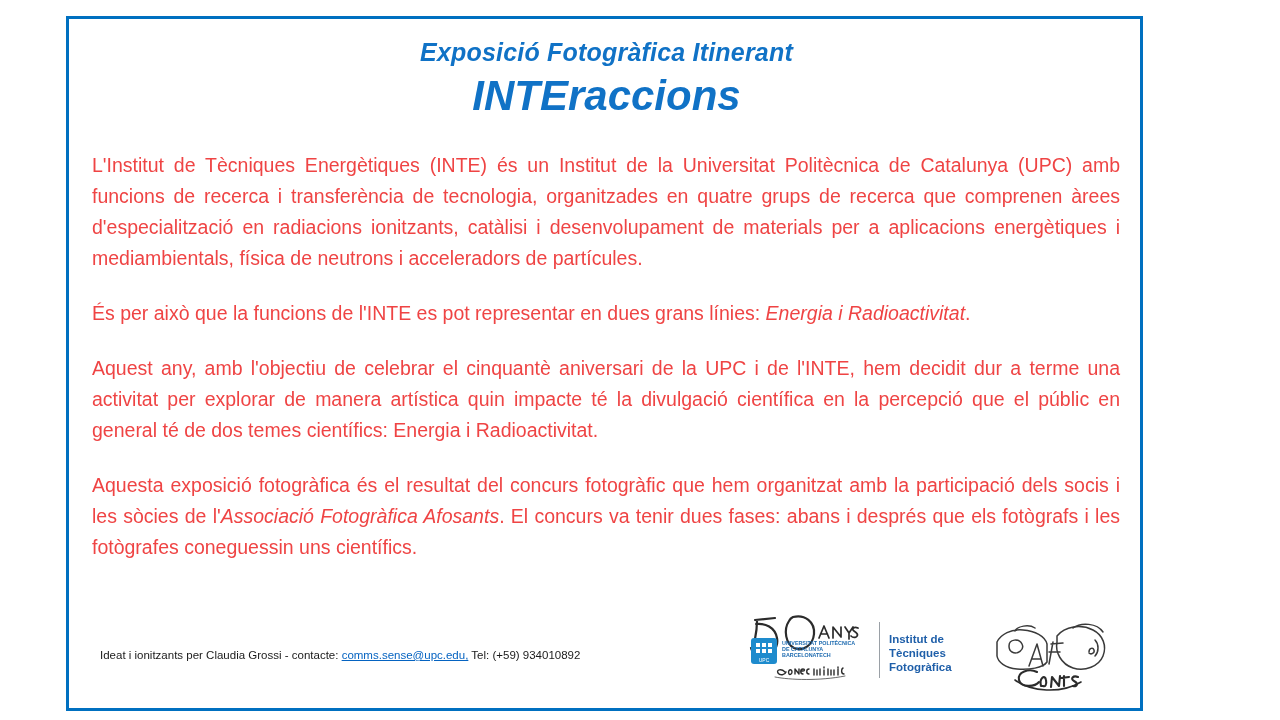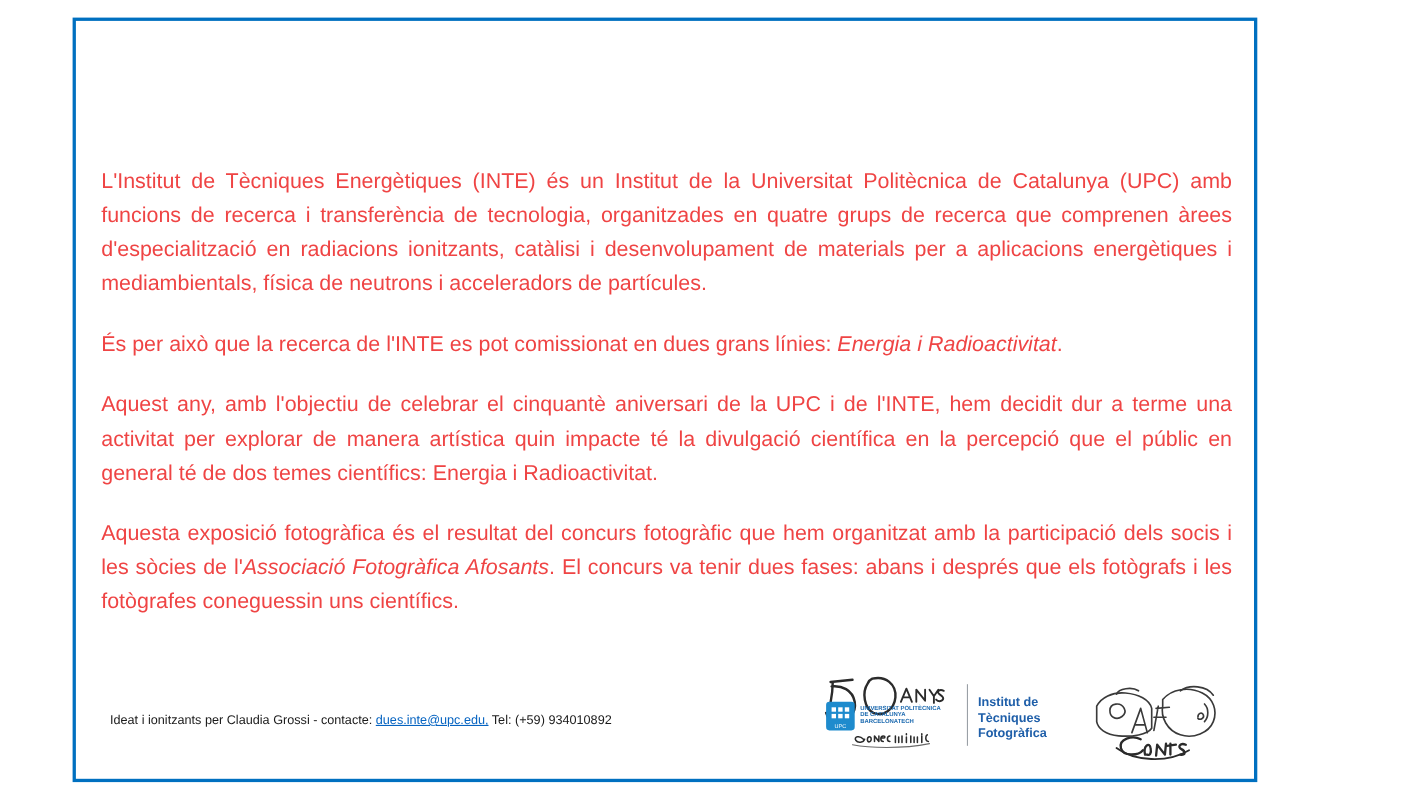--- a/index.html
+++ b/index.html
@@ -128,34 +128,38 @@
 
   .sr { position: absolute; width: 1px; height: 1px; overflow: hidden; clip: rect(0 0 0 0); }
 </style>
 </head>
 <body>
 
 <div id="slide">
 
   <div id="frame"></div>
 
+  <div id="title-block">
+    <div id="subtitle-line">Exposició Fotogràfica Itinerant</div>
+    <div id="main-title">INTEraccions</div>
+  </div>
 
   <div id="body-text">
 
     <p class="para"><span>L'Institut de Tècniques Energètiques (INTE) és un Institut de la Universitat Politècnica de Catalunya (UPC) amb funcions de recerca i transferència de tecnologia, organitzades en quatre grups de recerca que comprenen àrees d'especialització en radiacions ionitzants, catàlisi i desenvolupament de materials per a aplicacions energètiques i mediambientals, física de neutrons i acceleradors de partícules.</span></p>
 
-    <p class="para nojustify"><span>És per això que la recerca de l'INTE es pot comissionat en dues grans línies: </span><em>Energia i Radioactivitat</em><span>.</span></p>
+    <p class="para nojustify"><span>És per això que la funcions de l'INTE es pot representar en dues grans línies: </span><em>Energia i Radioactivitat</em><span>.</span></p>
 
     <p class="para"><span>Aquest any, amb l'objectiu de celebrar el cinquantè aniversari de la UPC i de l'INTE, hem decidit dur a terme una activitat per explorar de manera artística quin impacte té la divulgació científica en la percepció que el públic en general té de dos temes científics: Energia i Radioactivitat.</span></p>
 
     <p class="para"><span>Aquesta exposició fotogràfica és el resultat del concurs fotogràfic que hem organitzat amb la participació dels socis i les sòcies de l'</span><em>Associació Fotogràfica Afosants</em><span>. El concurs va tenir dues fases: abans i després que els fotògrafs i les fotògrafes coneguessin uns científics.</span></p>
 
   </div>
 
-  <div id="footer-credit"><span>Ideat i ionitzants per Claudia Grossi - contacte: </span><span class="maillink">dues.inte@upc.edu,</span><span> Tel: (+59) 934010892</span></div>
+  <div id="footer-credit"><span>Ideat i ionitzants per Claudia Grossi - contacte: </span><span class="maillink">comms.sense@upc.edu,</span><span> Tel: (+59) 934010892</span></div>
 
   <div id="logos">
 
     <div class="logo-box" id="logo-upc50">
       <svg width="120" height="72" viewBox="0 0 120 72" xmlns="http://www.w3.org/2000/svg">
 
         <path d="M10 8 L30 6 M12 9 C12 16 11 22 10 27 M11 12 C20 11 30 15 32 26 C34 37 25 45 15 44 C10 43 7 40 6 36" fill="none" stroke="#2b2b2b" stroke-width="2.2" stroke-linecap="round"></path>
 
         <path d="M48 5 C60 2 70 10 69 22 C68 33 58 40 49 36 C41 32 38 18 44 9 C45 7 46 6 48 5 Z" fill="none" stroke="#2b2b2b" stroke-width="2.2" stroke-linecap="round"></path>
 

